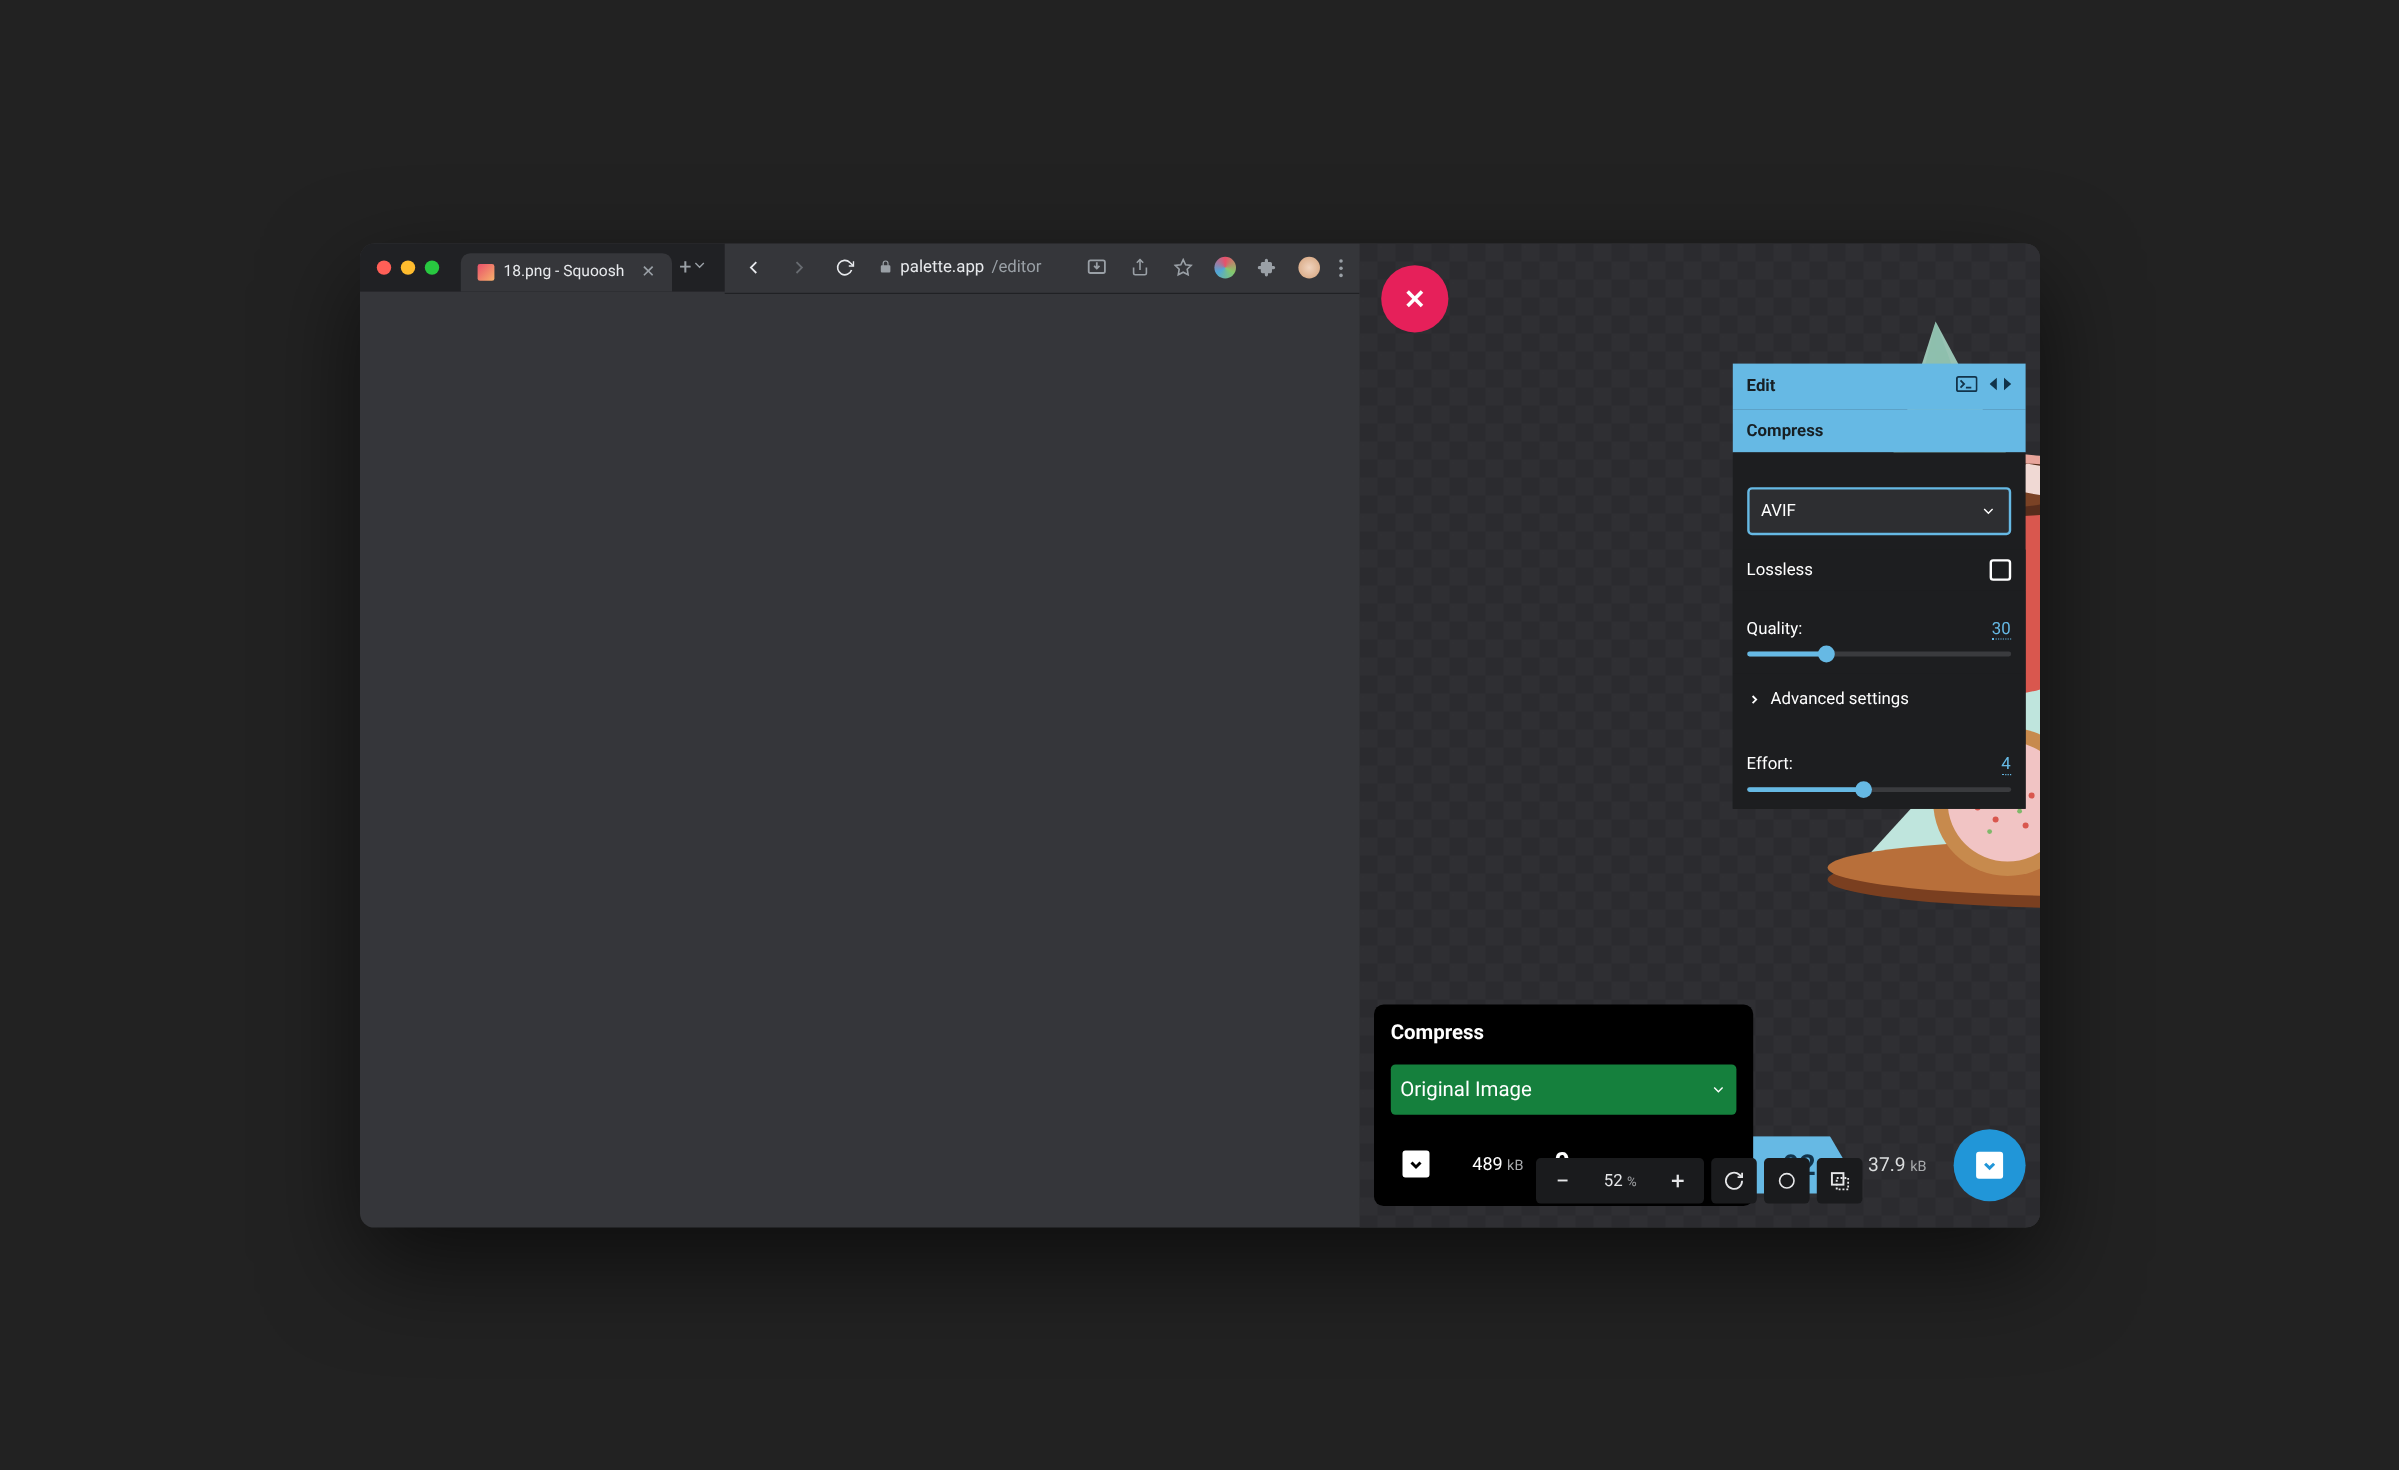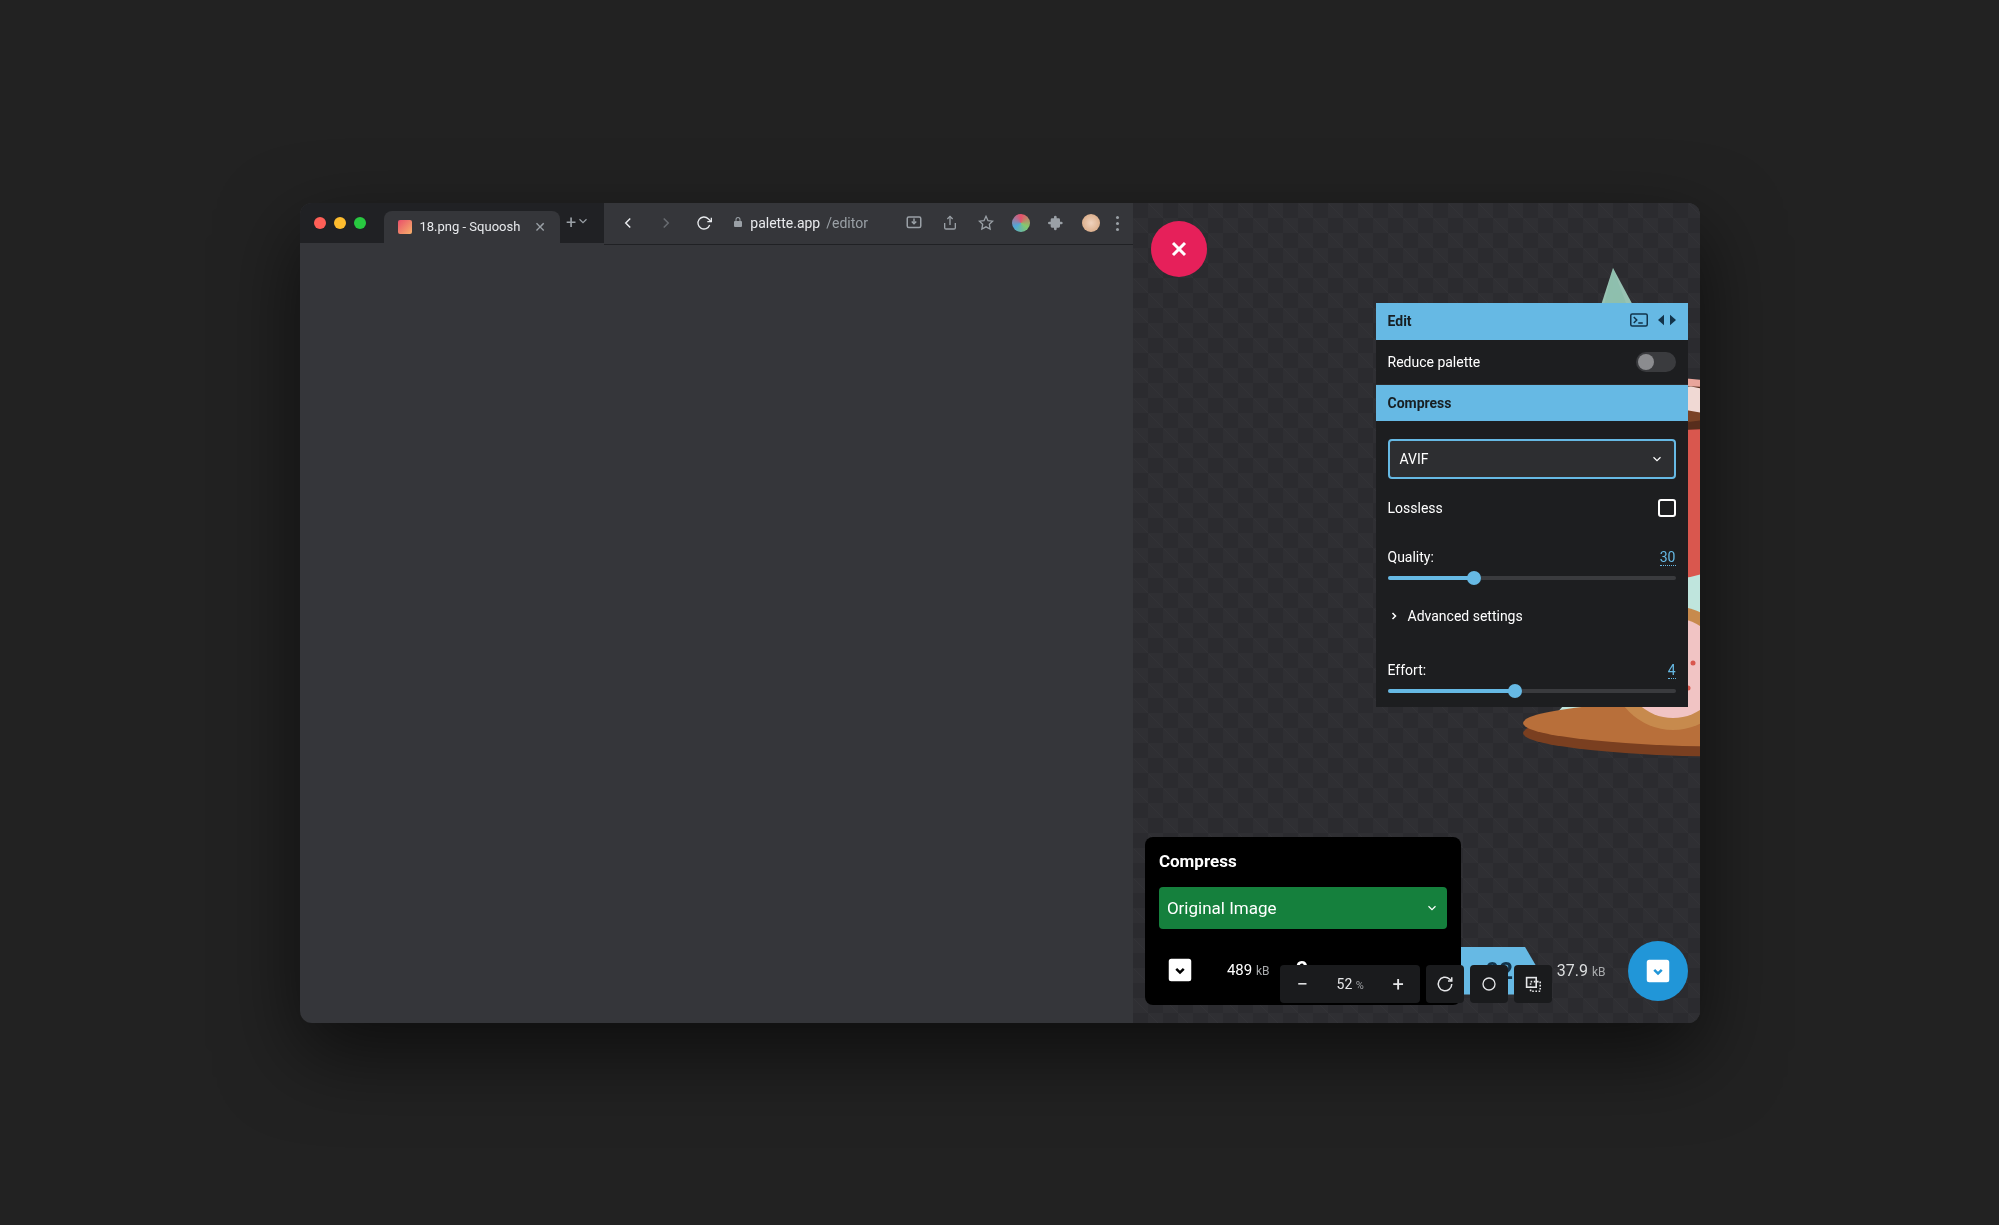--- a/index.html
+++ b/index.html
@@ -60,21 +60,21 @@
   .lp-title { font-weight: 700; font-size: 17px; margin-bottom: 16px; }
   .select { width: 100%; height: 42px; background: #15803d; border-radius: 4px; display: flex; align-items: center; padding: 0 8px; justify-content: space-between; cursor: pointer; font-size: 17px; }
   .lp-row { display: flex; align-items: center; gap: 26px; margin-top: 20px; }
   .dl-ico { width: 42px; height: 42px; display: flex; align-items: center; justify-content: center; }
   .filesz { font-size: 15px; }
   .filesz .unit { font-size: 12px; color: #a8aaac; }
   .pct { font-size: 22px; font-weight: 700; display: flex; align-items: baseline; gap: 2px; }
   .pct .sym { font-size: 12px; font-weight: 400; }
 
   
-  .right-panel { position: absolute; right: 12px; top: 100px; width: 312px; color: #fff; font-size: 14px; }
+  .right-panel { position: absolute; right: 12px; top: 100px; width: 244px; color: #fff; font-size: 14px; }
   .hdr { background: #66b9e4; color: #171f23; font-weight: 700; display: flex; align-items: center; justify-content: space-between; padding: 10px 12px; }
   .hdr-icons { display: flex; gap: 10px; align-items: center; }
   .rbox { background: #1d1e20; padding: 12px; display: flex; align-items: center; justify-content: space-between; border-bottom: 1px solid rgba(255,255,255,.06); }
   .toggle { width: 40px; height: 20px; background: #3a3b3e; border-radius: 10px; position: relative; cursor: pointer; }
   .toggle::after { content: ''; position: absolute; width: 16px; height: 16px; background: #8b8c8f; border-radius: 50%; top: 2px; left: 2px; }
   .codec { margin: 12px; height: 40px; border: 2px solid #66b9e4; border-radius: 4px; background: #2d2e31; display: flex; align-items: center; justify-content: space-between; padding: 0 10px; cursor: pointer; }
   .row { padding: 8px 12px; display: flex; align-items: center; justify-content: space-between; background: #1d1e20; }
   .cbox { width: 18px; height: 18px; border: 2px solid #fff; border-radius: 3px; cursor: pointer; }
   .qualrow { background:#1d1e20; padding: 8px 12px 14px; }
   .qhead { display: flex; justify-content: space-between; margin-top: 16px; }
@@ -302,29 +302,25 @@
           </span>
           <span>
             <svg width="18" height="14" viewBox="0 0 24 18" fill="#12334a">
                 <polygon points="0,9 8,2 8,16"></polygon>
                 <polygon points="24,9 16,2 16,16"></polygon>
               </svg>
           </span>
         </div>
       </div>
       <div class="rblock">
-        <div class="rbox">
-          <span>Reduce palette</span>
-          <div class="toggle"></div>
-        </div>
       </div>
       <div class="hdr">
         <span>Compress</span>
       </div>
-      <div class="rblock" style="padding-top:6px">
+      <div class="rblock" style="padding-top:17px">
         <div class="codec">
           <span>AVIF</span>
           <svg width="14" height="14" viewBox="0 0 24 24" fill="none" stroke="#fff" stroke-width="2">
               <polyline points="6 9 12 15 18 9"></polyline>
             </svg>
         </div>
         <div class="row">
           <span>Lossless</span>
           <div class="cbox"></div>
         </div>

